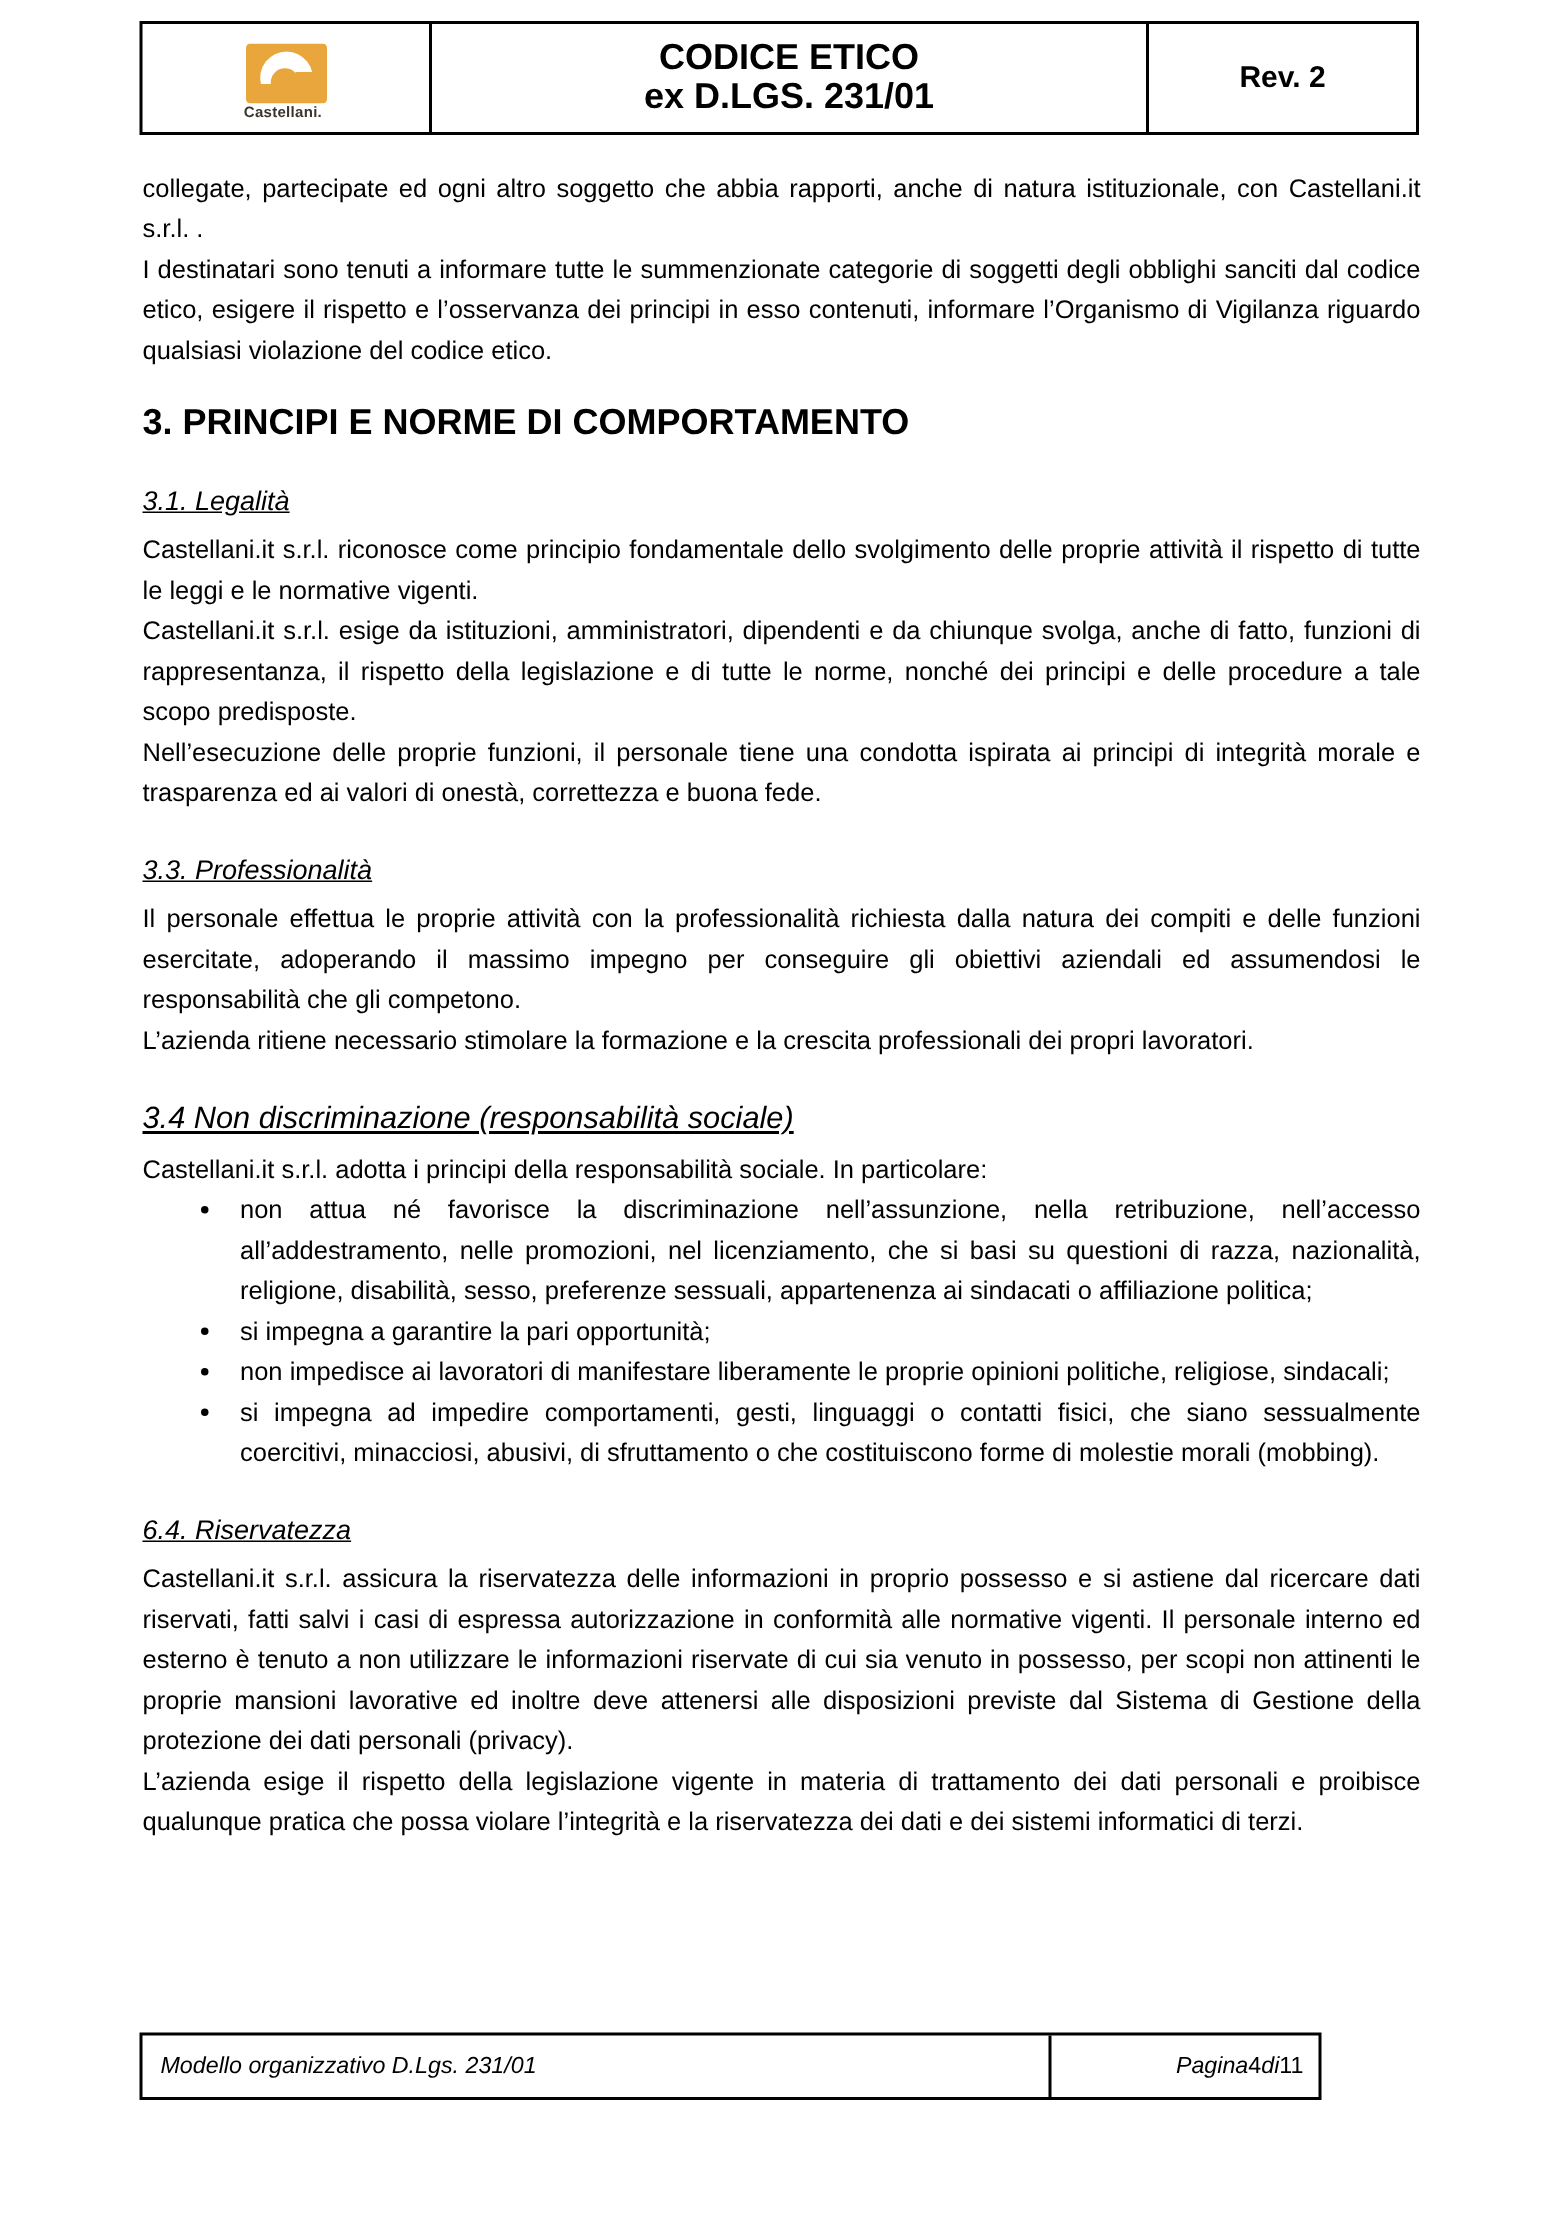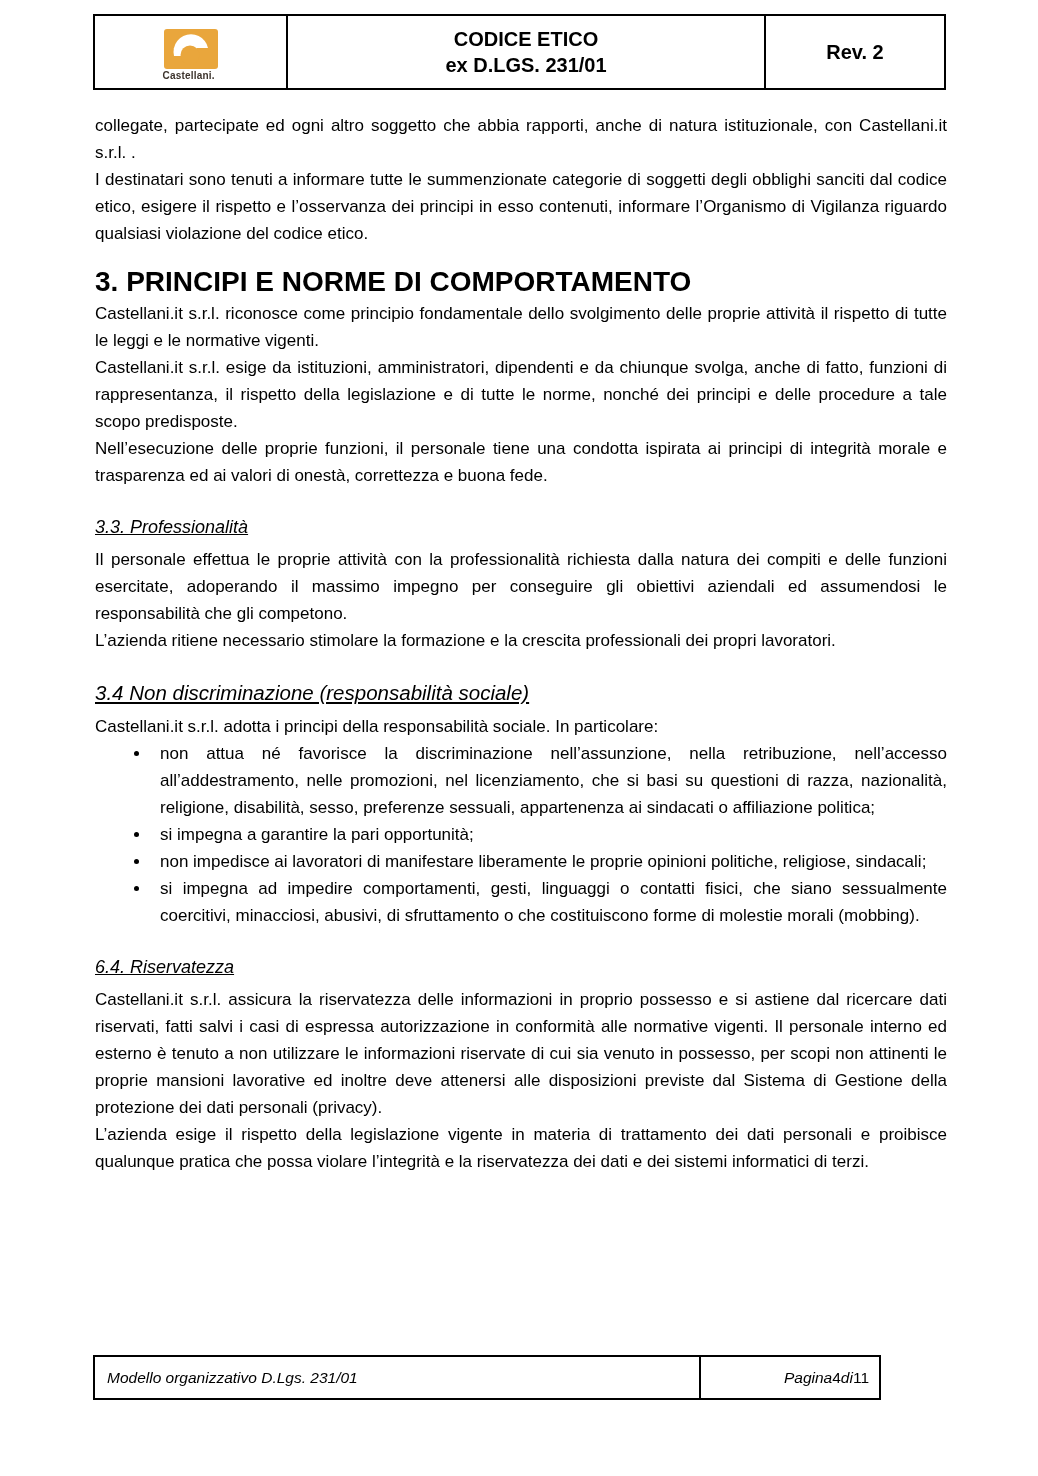--- a/index.html
+++ b/index.html
@@ -25,36 +25,36 @@
   }
   .header-cell { border-right: 2px solid #000; display: flex; align-items: center; justify-content: center; }
   .header-cell:last-child { border-right: none; }
   .cell-logo   { width: 193px; flex-direction: column; padding-top: 6px; }
   .cell-title  { flex: 1; flex-direction: column; text-align: center; }
   .cell-rev    { width: 178px; }
 
   .logo-wrap { display: flex; flex-direction: column; }
   .brand-name { font-size: 10px; font-weight: bold; color: #3c332c; margin-top: 1px; letter-spacing: 0.2px; }
 
-  .doc-title-line { font-size: 20px; font-weight: bold; line-height: 26px; text-align: center; }
+  .doc-title-line { font-size: 24px; font-weight: bold; line-height: 26px; text-align: center; }
   .rev-label { font-size: 20px; font-weight: bold; }
 
   
   .content {
     position: absolute;
     left: 95px; top: 112px;
     width: 852px;
   }
   .para {
     font-size: 17px;
     line-height: 27px;
     text-align: justify;
   }
   .main-heading {
-    font-size: 28px;
+    font-size: 24px;
     font-weight: bold;
     margin: 21px 0 4px;
     line-height: 28px;
   }
   .sub-heading {
     font-size: 18px;
     font-style: italic;
     text-decoration: underline;
     font-weight: normal;
     margin: 26px 0 7px;
@@ -117,20 +117,21 @@
     </div>
   </div>
 
   <div class="content">
 
     <p class="para">collegate, partecipate ed ogni altro soggetto che abbia rapporti, anche di natura istituzionale, con Castellani.it s.r.l. .</p>
     <p class="para">I destinatari sono tenuti a informare tutte le summenzionate categorie di soggetti degli obblighi sanciti dal codice etico, esigere il rispetto e l’osservanza dei principi in esso contenuti, informare l’Organismo di Vigilanza riguardo qualsiasi violazione del codice etico.</p>
 
     <h1 class="main-heading">3. PRINCIPI E NORME DI COMPORTAMENTO</h1>
 
+    <h3 class="sub-heading">3.1. Legalità</h3>
     <p class="para">Castellani.it s.r.l. riconosce come principio fondamentale dello svolgimento delle proprie attività il rispetto di tutte le leggi e le normative vigenti.</p>
     <p class="para">Castellani.it s.r.l. esige da istituzioni, amministratori, dipendenti e da chiunque svolga, anche di fatto, funzioni di rappresentanza, il rispetto della legislazione e di tutte le norme, nonché dei principi e delle procedure a tale scopo predisposte.</p>
 
     <p class="para">Nell’esecuzione delle proprie funzioni, il personale tiene una condotta ispirata ai principi di integrità morale e trasparenza ed ai valori di onestà, correttezza e buona fede.</p>
 
     <h3 class="sub-heading">3.3. Professionalità</h3>
     <p class="para">Il personale effettua le proprie attività con la professionalità richiesta dalla natura dei compiti e delle funzioni esercitate, adoperando il massimo impegno per conseguire gli obiettivi aziendali ed assumendosi le responsabilità che gli competono.</p>
     <p class="para">L’azienda ritiene necessario stimolare la formazione e la crescita professionali dei propri lavoratori.</p>
 
     <h2 class="sub-heading-large">3.4 Non discriminazione (responsabilità sociale)</h2>

